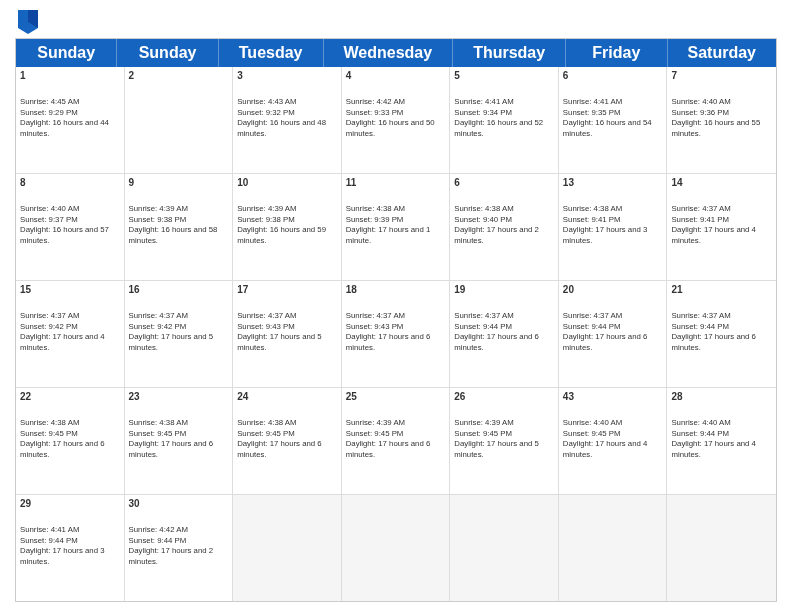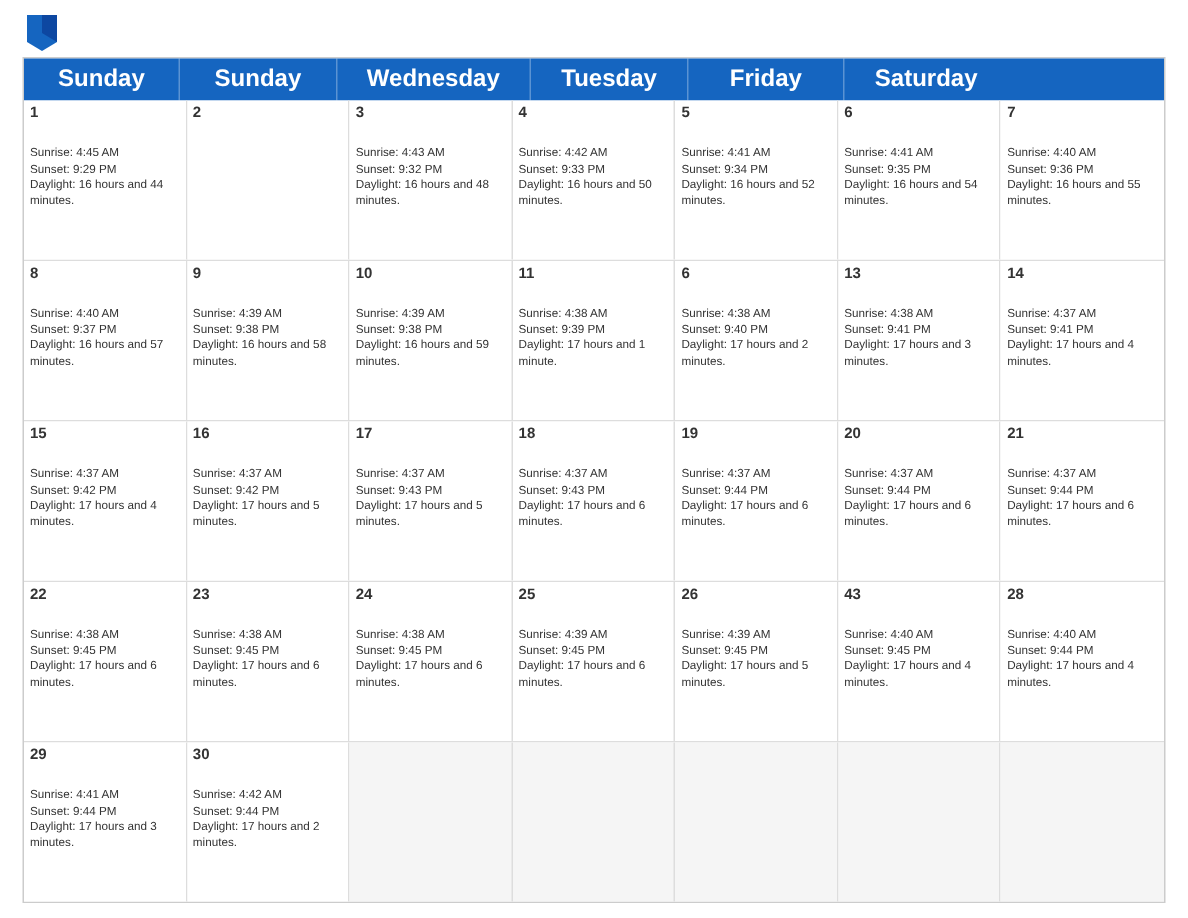--- a/index.html
+++ b/index.html
@@ -137,22 +137,23 @@
     <div class="title-block">
       <div class="month-title"></div>
       <div class="subtitle"></div>
     </div>
   </div>
 
   <div class="calendar">
     <div class="cal-header-row">
     <div class="cal-header-cell">Sunday</div>
         <div class="cal-header-cell">Sunday</div>
+        <div class="cal-header-cell">Tuesday</div>
         <div class="cal-header-cell">Wednesday</div>
-        <div class="cal-header-cell">Tuesday</div>
+        <div class="cal-header-cell">Thursday</div>
         <div class="cal-header-cell">Friday</div>
         <div class="cal-header-cell">Saturday</div>
       </div>
     <div class="cal-body">
     <div class="cal-row">
           <div class="cal-cell">
             <span class="day-num">1</span>
             <div class="cell-text">Sunrise: 4:45 AM<br>Sunset: 9:29 PM<br>Daylight: 16 hours and 44 minutes.</div>
           </div>
           <div class="cal-cell">

